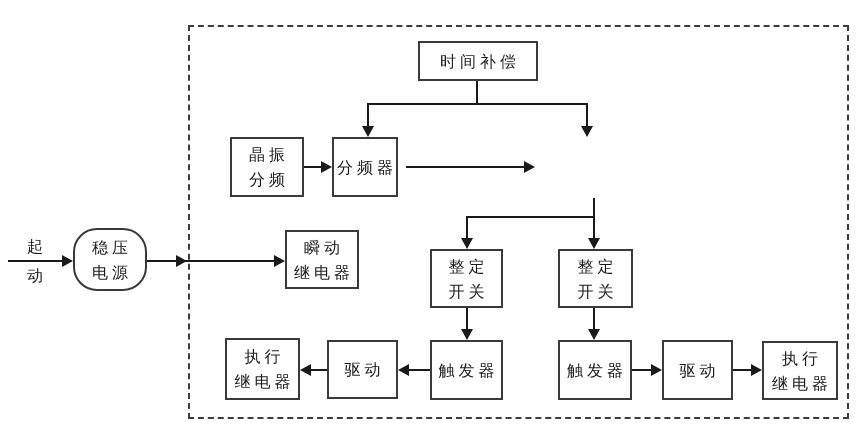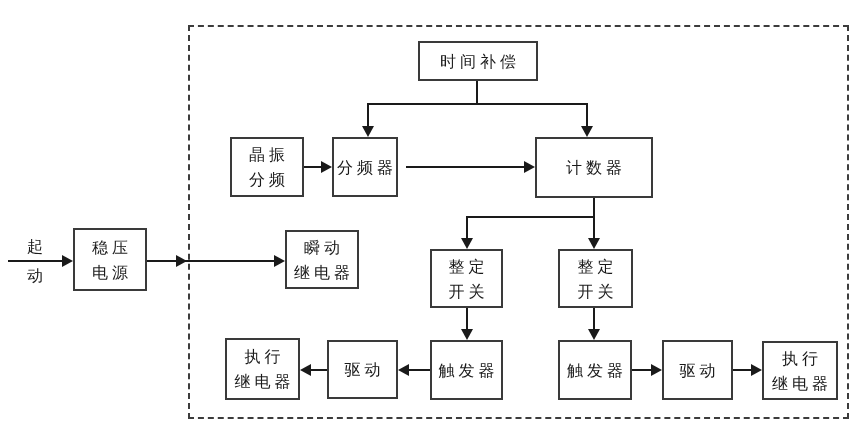--- a/index.html
+++ b/index.html
@@ -79,25 +79,22 @@
 
   <div class="box" style="left:230px; top:137px; width:74px; height:60px;">
     <span>晶振</span>
     <span>分频</span>
   </div>
 
   <div class="box" style="left:332px; top:137px; width:66px; height:60px;">
     <span>分频器</span>
   </div>
 
-  <div class="box" style="left:535px; top:137px; width:118px; height:61px;">
-    <span>计数器</span>
-  </div>
 
-  <div class="box" style="left:73px; top:228px; width:74px; height:63px;">
+  <div class="box" style="left:73px; top:228px; width:74px; height:63px;border-radius:24px;">
     <span>稳压</span>
     <span>电源</span>
   </div>
 
   <div class="box" style="left:285px; top:230px; width:74px; height:59px;">
     <span>瞬动</span>
     <span>继电器</span>
   </div>
 
   <div class="box" style="left:430px; top:249px; width:73px; height:59px;">

